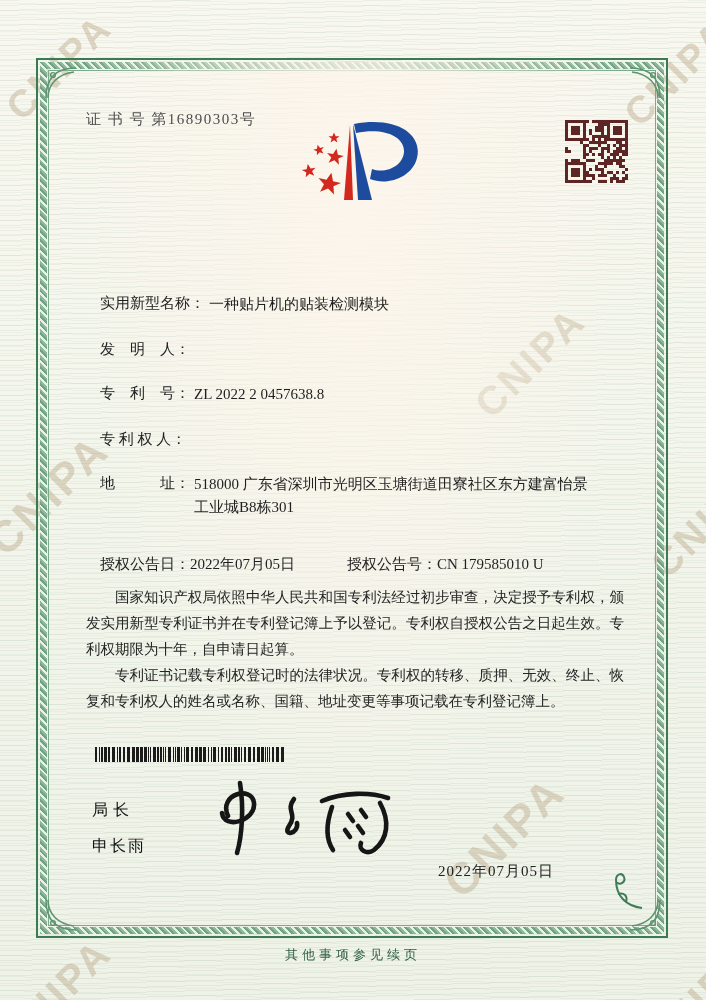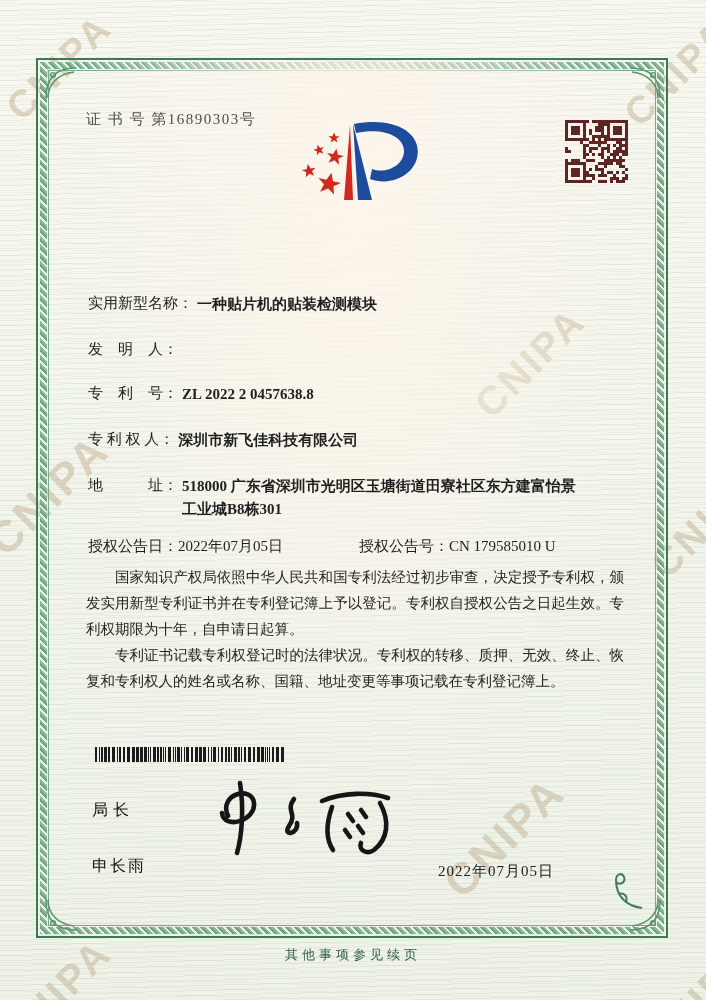--- a/index.html
+++ b/index.html
@@ -61,39 +61,39 @@
     position:absolute;left:565px;top:120px;width:63px;height:63px;
     display:grid;grid-template-columns:repeat(21,3px);grid-template-rows:repeat(21,3px);
   }
   .qr i{display:block;}
   .qr i.on{background:#5d2524;}
   .doc-title{
     position:absolute;left:0;top:212px;width:706px;text-align:center;
     font-size:34px;font-weight:bold;color:#151515;letter-spacing:9px;
   }
   
-  .fields{position:absolute;left:88px;top:293px;width:536px;font-size:15px;color:#1f1f1f;}
+  .fields{position:absolute;left:100px;top:293px;width:536px;font-size:15px;color:#1f1f1f;}
   .frow{display:flex;align-items:flex-start;margin-bottom:23px;line-height:21px;}
   .frow .lbl{flex:0 0 auto;white-space:pre;}
-  .frow .val{margin-left:4px;max-width:410px;line-height:23px;font-weight:bold;}
-  .grant-row{display:flex;margin-top:16px;gap:24px;}
+  .frow .val{margin-left:4px;max-width:410px;line-height:23px;}
+  .grant-row{display:flex;margin-top:36px;}
   .grant-row .pair{white-space:nowrap;}
   .grant-row .pair + .pair{margin-left:52px;}
   
   .body-text{
-    position:absolute;left:86px;top:564px;width:538px;
+    position:absolute;left:86px;top:584px;width:538px;
     font-size:14.5px;line-height:26px;color:#242424;text-align:justify;
   }
   .body-text p{margin:0;text-indent:2em;}
   
   .barcode{position:absolute;left:95px;top:747px;height:15px;display:flex;}
   .barcode i{display:block;height:15px;}
   .barcode i.b{background:#1b1b1b;}
   .sig-title{position:absolute;left:92px;top:800px;font-size:16px;letter-spacing:5px;color:#111;}
-  .sig-name{position:absolute;left:92px;top:836px;font-size:16px;letter-spacing:2px;color:#111;margin-top:20px;}
+  .sig-name{position:absolute;left:92px;top:836px;font-size:16px;letter-spacing:2px;color:#111;}
   .signature{position:absolute;left:198px;top:776px;}
   .issue-date{position:absolute;left:438px;top:862px;font-size:15px;letter-spacing:1px;color:#222;}
   .page-indicator{
     position:absolute;left:0;top:903px;width:706px;text-align:center;
     font-size:13px;color:#2f6047;letter-spacing:2px;
   }
   .footer-note{
     position:absolute;left:0;top:946px;width:706px;text-align:center;
     font-size:13px;color:#2f6047;letter-spacing:4px;
   }
@@ -621,21 +621,20 @@
     </div>
     <div class="frow">
       <span class="lbl">发　明　人：</span>
     </div>
     <div class="frow">
       <span class="lbl">专　利　号：</span>
       <span class="val">ZL 2022 2 0457638.8</span>
     </div>
     <div class="frow">
       <span class="lbl">专 利 权 人：</span>
-      <span class="val">深圳市新飞佳科技有限公司</span>
     </div>
     <div class="frow" style="margin-bottom:0;">
       <span class="lbl">地　　　址：</span>
       <span class="val" style="max-width:400px;">518000 广东省深圳市光明区玉塘街道田寮社区东方建富怡景工业城B8栋301</span>
     </div>
     <div class="grant-row">
       <span class="pair"><span>授权公告日：</span><span>2022年07月05日</span></span>
       <span class="pair"><span>授权公告号：</span><span>CN 179585010 U</span></span>
     </div>
   </div>

